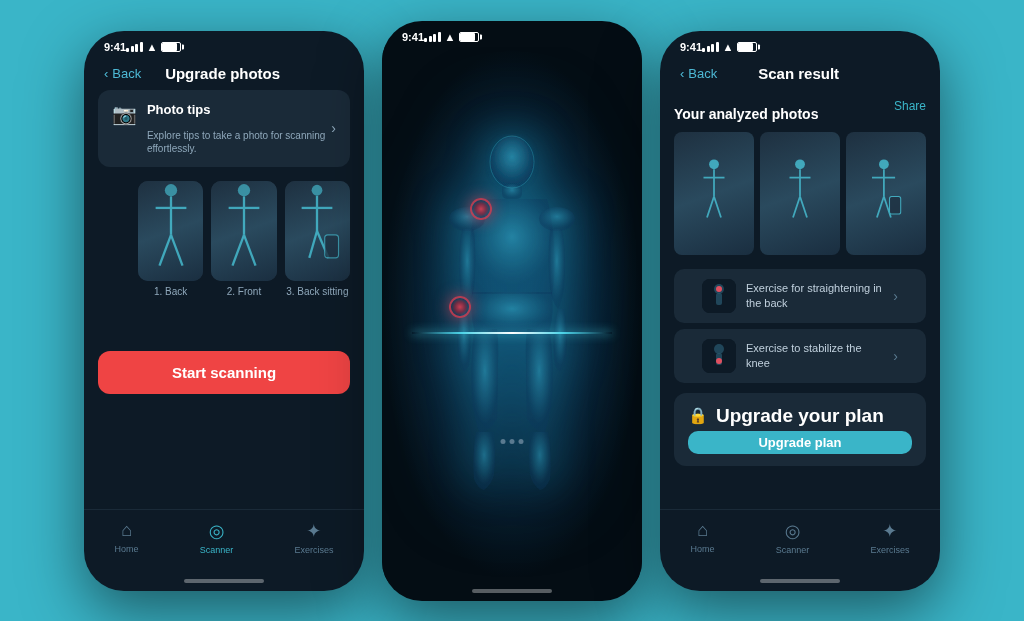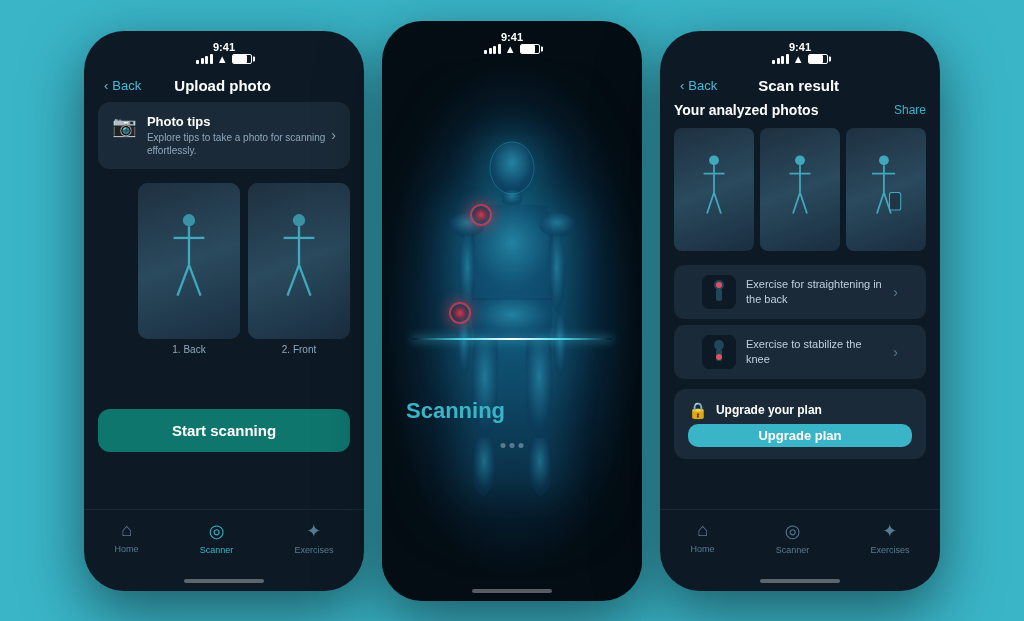--- a/index.html
+++ b/index.html
@@ -48,21 +48,20 @@
 
     
     .status-bar {
       display: flex;
       justify-content: flex-start;
       align-items: center;
       padding: 10px 20px 4px;
       color: white;
       font-size: 11px;
       font-weight: 600;
-      flex-direction: column;
     }
 
     .status-icons {
       display: flex;
       gap: 4px;
       align-items: center;
     }
 
     .signal-bars {
       display: flex;
@@ -159,21 +158,21 @@
 
     .tips-text-block .tips-title {
       font-size: 13px;
       font-weight: 700;
       color: white;
     }
 
     .tips-text-block .tips-sub {
       font-size: 10px;
       color: #8fa8bb;
-      margin-top: 2px;
+      margin-top: 12px;
       line-height: 1.3;
     }
 
     .chevron-right {
       color: #8fa8bb;
       font-size: 14px;
     }
 
     .photo-grid {
       display: flex;
@@ -209,21 +208,21 @@
       position: relative;
     }
 
     .photo-label {
       font-size: 10px;
       color: #8fa8bb;
     }
 
     .start-btn {
       width: 100%;
-      background: #0f766e;
+      background: #ef4444;
       color: white;
       border: none;
       border-radius: 12px;
       padding: 13px;
       font-size: 15px;
       font-weight: 600;
       cursor: pointer;
       margin-top: 40px;
     }
 
@@ -358,20 +357,21 @@
       display: flex;
       justify-content: space-between;
       align-items: center;
       margin-bottom: 10px;
     }
 
     .section-title {
       font-size: 14px;
       font-weight: 700;
       color: white;
+      margin-top: 16px;
     }
 
     .share-link {
       color: #3ab5c8;
       font-size: 12px;
     }
 
     .analyzed-photos-row {
       display: flex;
       gap: 6px;
@@ -432,21 +432,21 @@
       gap: 8px;
       margin-bottom: 4px;
     }
 
     .lock-icon-circle {
       font-size: 16px;
       color: white;
     }
 
     .upgrade-title {
-      font-size: 12px;
+      font-size: 19px;
       font-weight: 700;
       color: white;
     }
 
     .upgrade-sub {
       font-size: 10px;
       color: #8fa8bb;
       line-height: 1.3;
       margin-bottom: 10px;
     }
@@ -498,21 +498,21 @@
           </div>
           <span class="wifi-icon">▲</span>
           <div class="battery-icon">
             <div class="battery-fill"></div>
           </div>
         </div>
       </div>
 
       <div class="nav-bar">
         <span class="nav-back">‹ <span>Back</span></span>
-        <span class="nav-title">Upload photo</span>
+        <span class="nav-title">Upgrade photos</span>
         <span style="width:40px"></span>
       </div>
 
       <div class="content">
         
         <div class="photo-tips-card">
           <div class="photo-tips-left">
             <span class="tips-icon">📷</span>
             <div class="tips-text-block">
               <div class="tips-title">Photo tips</div>
@@ -544,20 +544,35 @@
                 <svg viewBox="0 0 50 130" width="40" height="100" style="opacity:0.7">
                   <circle cx="25" cy="12" r="8" fill="#4dd4e8" opacity="0.8"></circle>
                   <line x1="25" y1="20" x2="25" y2="70" stroke="#4dd4e8" stroke-width="3"></line>
                   <line x1="5" y1="35" x2="45" y2="35" stroke="#4dd4e8" stroke-width="3"></line>
                   <line x1="25" y1="70" x2="10" y2="110" stroke="#4dd4e8" stroke-width="3"></line>
                   <line x1="25" y1="70" x2="40" y2="110" stroke="#4dd4e8" stroke-width="3"></line>
                 </svg>
               </div>
             </div>
             <span class="photo-label">2. Front</span>
+          </div>
+          <div class="photo-item">
+            <div class="photo-thumb">
+              <div class="photo-thumb-img">
+                <svg viewBox="0 0 60 130" width="50" height="100" style="opacity:0.7">
+                  <circle cx="30" cy="12" r="7" fill="#4dd4e8" opacity="0.8"></circle>
+                  <line x1="30" y1="19" x2="30" y2="65" stroke="#4dd4e8" stroke-width="3"></line>
+                  <line x1="10" y1="35" x2="50" y2="35" stroke="#4dd4e8" stroke-width="3"></line>
+                  <line x1="30" y1="65" x2="20" y2="100" stroke="#4dd4e8" stroke-width="3"></line>
+                  <line x1="30" y1="65" x2="45" y2="100" stroke="#4dd4e8" stroke-width="3"></line>
+                  <rect x="40" y="70" width="18" height="30" rx="4" fill="#1e3040" stroke="#4dd4e8" stroke-width="1.5" opacity="0.8"></rect>
+                </svg>
+              </div>
+            </div>
+            <span class="photo-label">3. Back sitting</span>
           </div>
         </div>
 
         
         <button class="start-btn">Start scanning</button>
       </div>
 
       <div class="flex-spacer"></div>
 
       <div class="tab-bar">
@@ -641,21 +656,20 @@
 
             <ellipse cx="70" cy="28" rx="22" ry="26" fill="none" stroke="#4dd4e8" stroke-width="0.5" opacity="0.5"></ellipse>
           </svg>
 
           <div class="scan-dot scan-dot-1"></div>
           <div class="scan-dot scan-dot-2"></div>
 
           <div class="scan-line"></div>
         </div>
 
-        <div class="scanning-label">Scanning</div>
 
         <div class="dots-indicator">
           <div class="dot-ind"></div>
           <div class="dot-ind"></div>
           <div class="dot-ind"></div>
         </div>
       </div>
 
       <div class="home-indicator-mid"></div>
     </div>

